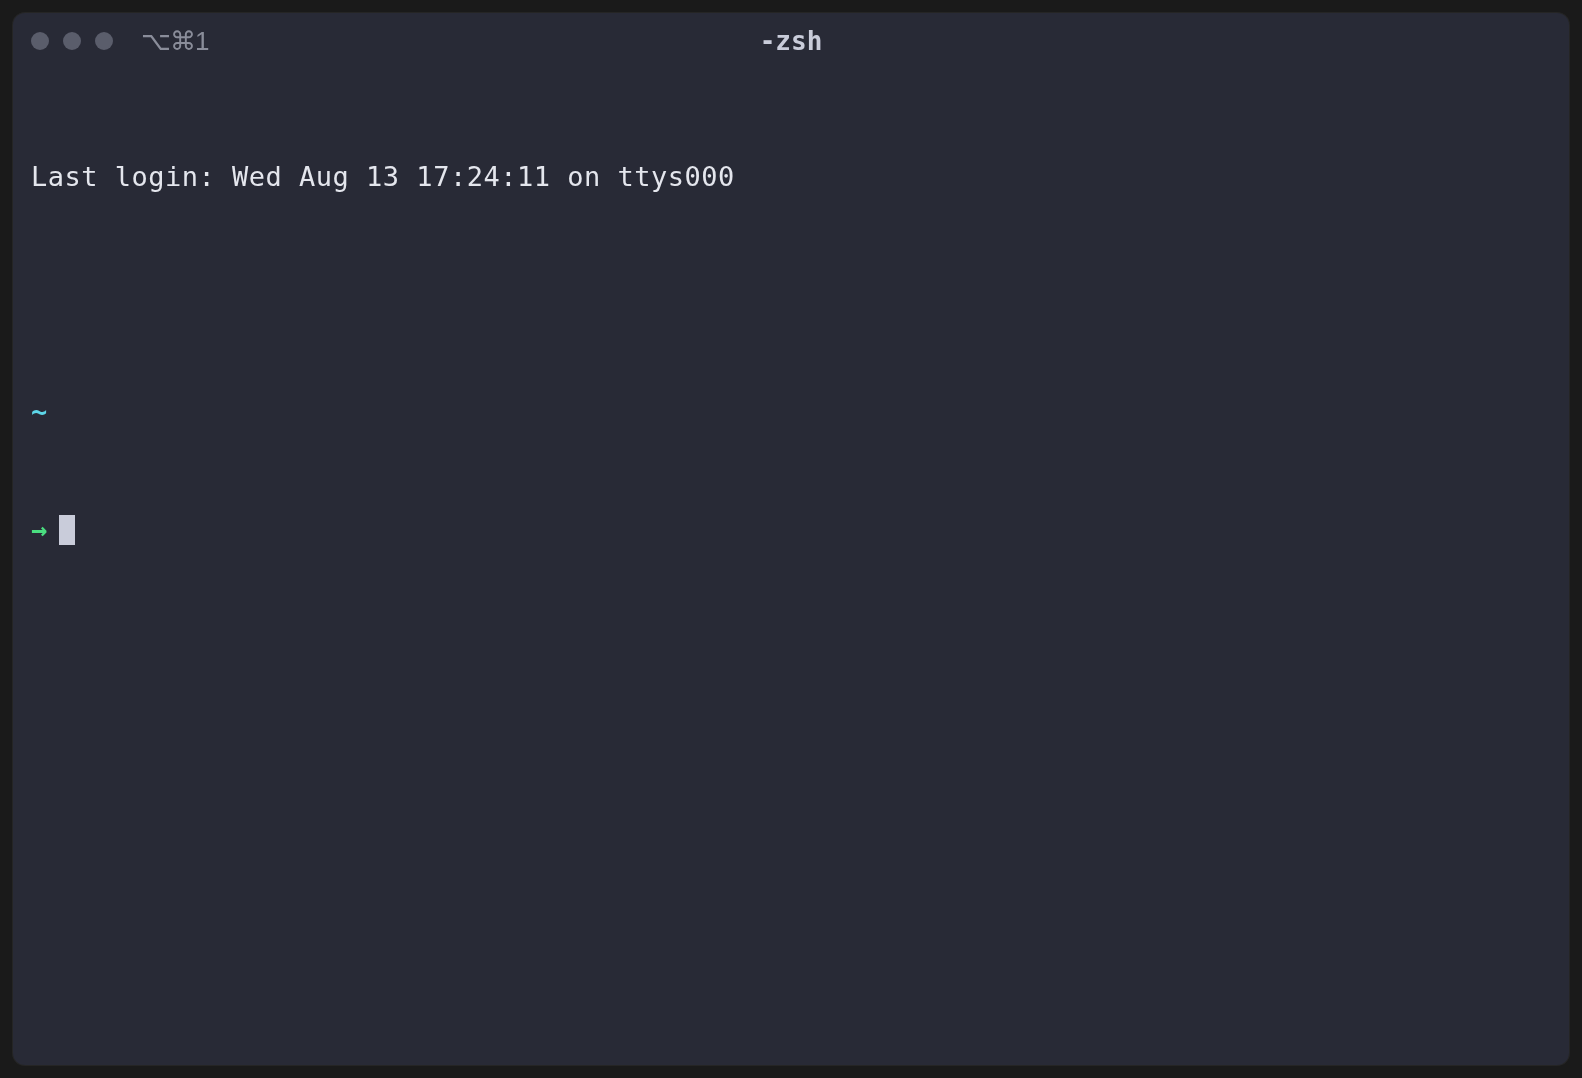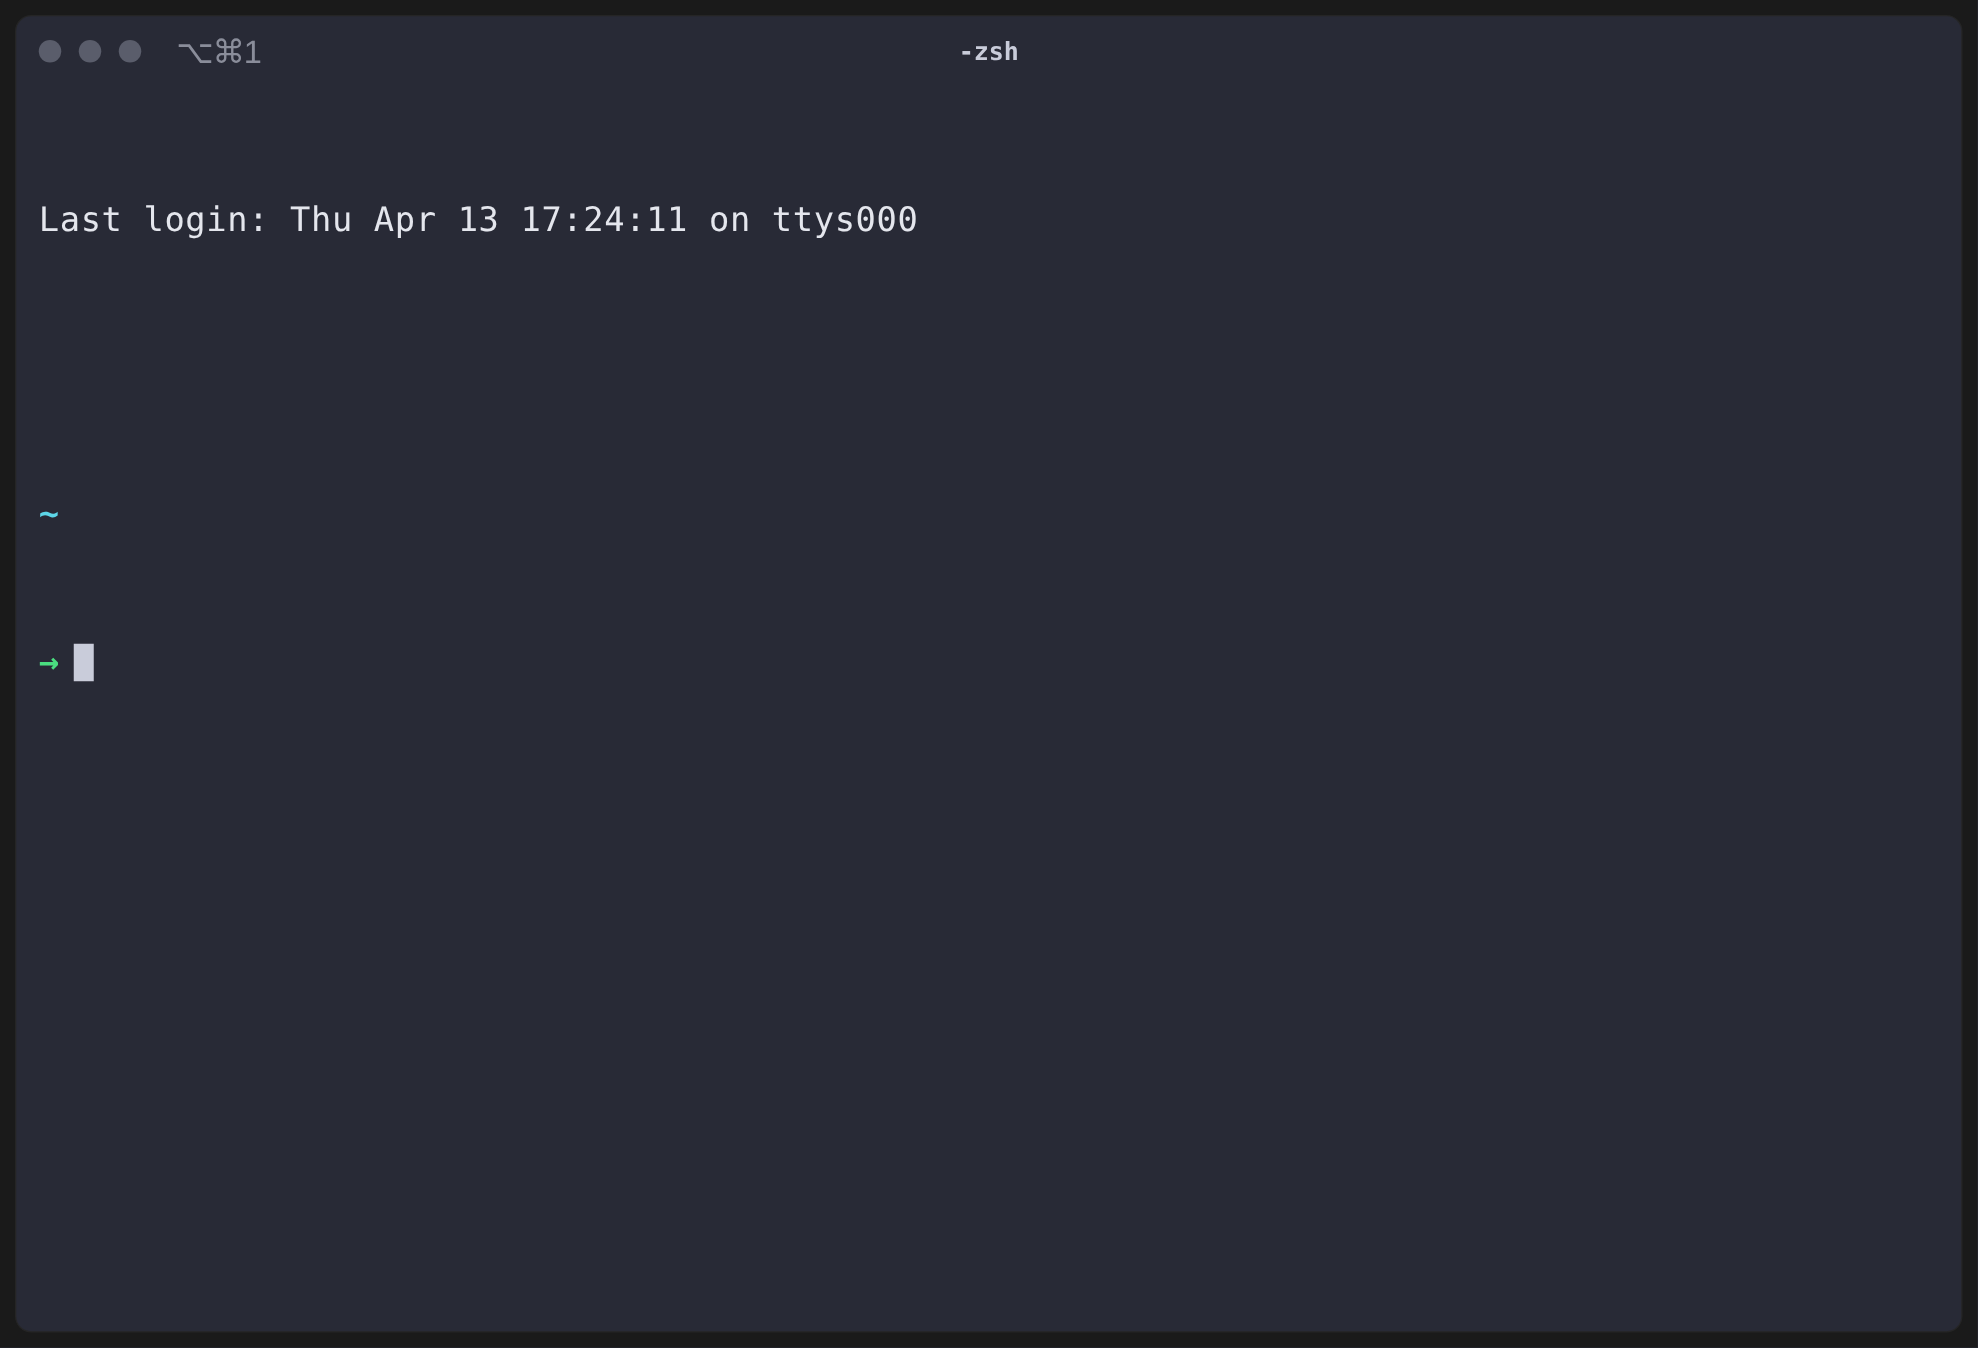--- a/index.html
+++ b/index.html
@@ -57,21 +57,21 @@
       font-weight: 500;
       letter-spacing: -1px;
       font-family: -apple-system, 'SF Pro', sans-serif;
     }
 
     .window-title {
       position: absolute;
       left: 50%;
       transform: translateX(-50%);
       color: #c9ccda;
-      font-size: 20px;
+      font-size: 26px;
       font-weight: 700;
       font-family: 'SF Mono', 'Menlo', monospace;
       text-align: center;
     }
 
     .terminal-body {
       flex: 1;
       padding: 10px 18px;
       font-size: 27px;
       line-height: 1.45;
@@ -123,18 +123,18 @@
     <div class="traffic-lights">
       <div class="traffic-light"></div>
       <div class="traffic-light"></div>
       <div class="traffic-light"></div>
     </div>
     <div class="tab-indicator">⌥⌘1</div>
     <div class="window-title">-zsh</div>
   </div>
 
   <div class="terminal-body">
-    <div class="login-line">Last login: Thu Apr 13 17:24:11 on ttys000</div>
+    <div class="login-line">Last login: Wed Aug 13 17:24:11 on ttys000</div>
     <div class="blank-line"></div>
     <div><span class="prompt-path">~</span></div>
     <div class="prompt-line"><span class="prompt-arrow">→</span><span></span><span class="cursor"></span></div>
   </div>
 </div>
 
 </body></html>

